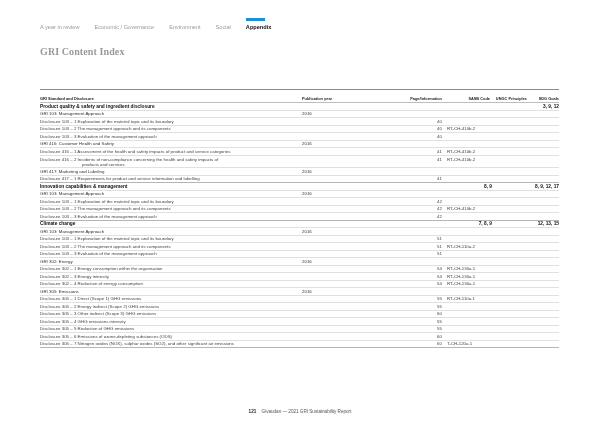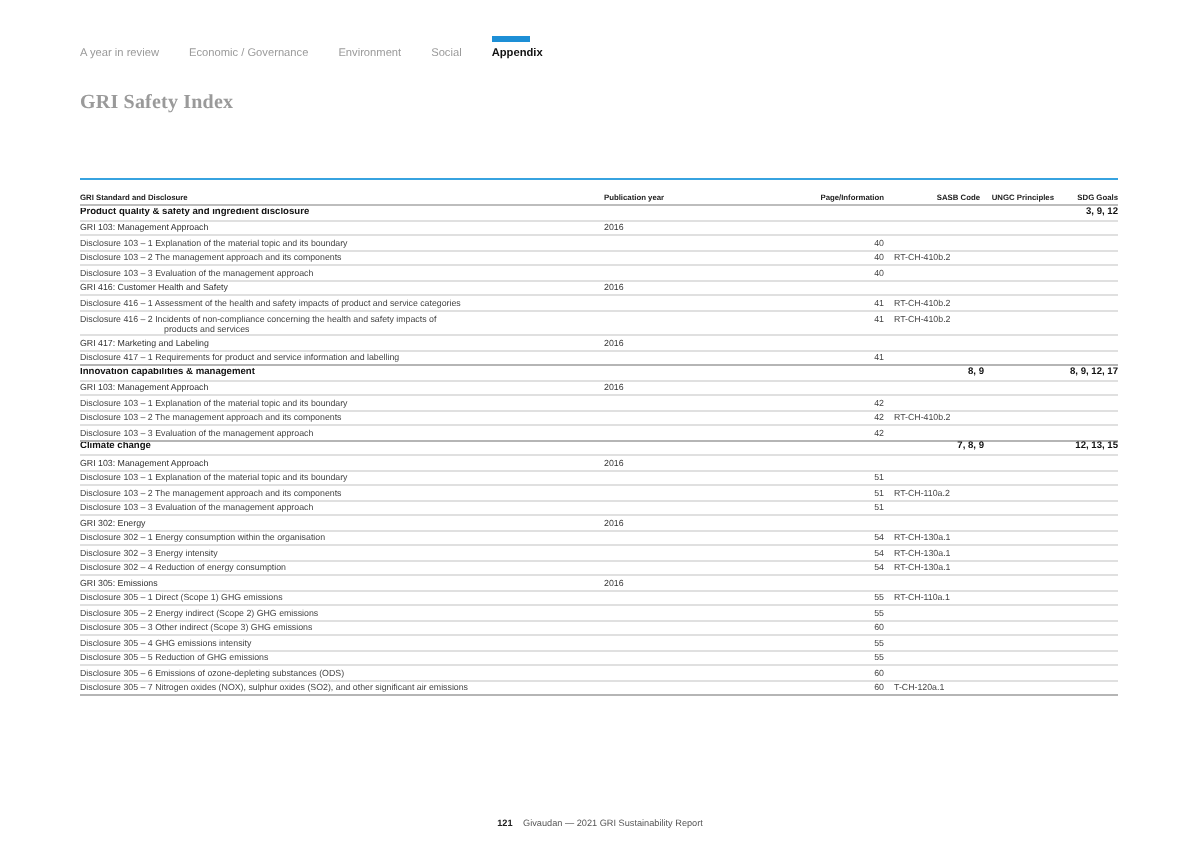--- a/index.html
+++ b/index.html
@@ -40,21 +40,21 @@
 <body>
 
 <nav class="topnav">
   <span class="nav-item">A year in review</span>
   <span class="nav-item">Economic / Governance</span>
   <span class="nav-item">Environment</span>
   <span class="nav-item">Social</span>
   <span class="nav-item active">Appendix</span>
 </nav>
 
-<h1 class="page-title">GRI Safety Index</h1>
+<h1 class="page-title">GRI Content Index</h1>
 
 <div class="table">
   <div class="header">
     <div class="c-name">GRI Standard and Disclosure</div>
     <div class="c-year">Publication year</div>
     <div class="c-page">Page/Information</div>
     <div class="c-sasb">SASB Code</div>
     <div class="c-ungc">UNGC Principles</div>
     <div class="c-sdg">SDG Goals</div>
   </div>

